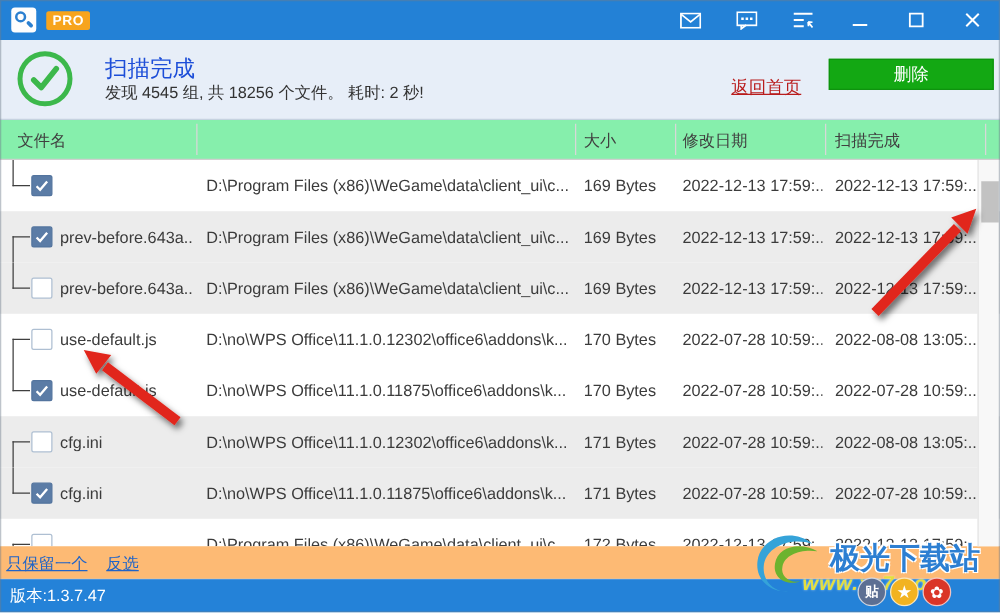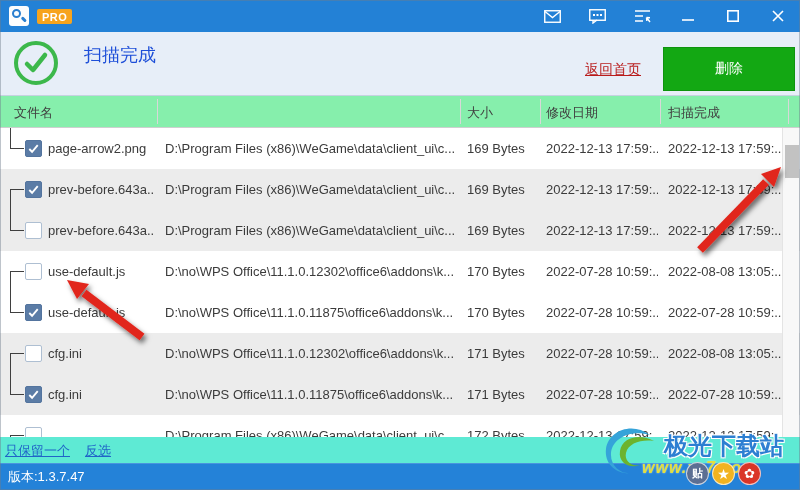--- a/index.html
+++ b/index.html
@@ -22,21 +22,21 @@
   .tb-btn { width:45px; height:32px; display:flex; align-items:center; justify-content:center; cursor:pointer; }
   .tb-btn svg { display:block; }
 
   
   .header-panel { height:64px; background:#e7eef8; border-bottom:1px solid #c6d2e0; position:relative; }
   .result-circle { position:absolute; left:14px; top:9px; width:44px; height:44px; border:4px solid #3cb84b; border-radius:50%; }
   .result-circle svg { position:absolute; left:3px; top:3px; }
   .status-title { position:absolute; left:84px; top:11px; font-size:18px; font-weight:normal; color:#1d4ed8; }
   .status-detail { position:absolute; left:84px; top:33px; font-size:13px; color:#333; }
   .back-link { position:absolute; left:585px; top:29px; font-size:14px; color:#b91c1c; text-decoration:underline; cursor:pointer; }
-  .delete-btn { position:absolute; left:663px; top:15px; width:132px; height:44px; background:#13a813; border:1px solid #0e930e;
+  .delete-btn { position:absolute; left:663px; top:15px; width:132px; height:25px; background:#13a813; border:1px solid #0e930e;
                 color:#fff; font-size:14px; display:flex; align-items:center; justify-content:center; cursor:pointer;
                 font-family:Liberation Mono, monospace; }
 
   
   .table-header { height:32px; background:#86efac; border-bottom:1px solid #cfcfcf; position:relative; font-size:13px; color:#404040; }
   .th-label { position:absolute; top:8px; white-space:nowrap; }
   .th-name { left:14px; } .th-path { left:165px;margin-top:44px; } .th-size { left:467px; } .th-mod { left:546px; } .th-created { left:668px; }
   .th-div { position:absolute; top:3px; bottom:3px; width:1px; background:#d8d8d8; }
   .d1{left:157px;} .d2{left:460px;} .d3{left:540px;} .d4{left:660px;} .d5{left:788px;}
 
@@ -55,21 +55,21 @@
   .c-path { left:165px; width:292px; }
   .c-size { left:467px; width:70px; }
   .c-mod  { left:546px; width:112px; }
   .c-created { left:668px; width:119px; }
 
   
   .scrollbar { position:absolute; left:782px; top:128px; width:17px; height:309px; background:#f8f8f8; border-left:1px solid #e4e4e4; z-index:5; }
   .scroll-thumb { position:absolute; left:2px; top:17px; width:14px; height:33px; background:#c2c2c2; cursor:pointer; }
 
   
-  .links-row { height:26px; background:#5eead4; position:relative; }
+  .links-row { height:26px; background:#fdba74; position:relative; }
   .f-link { position:absolute; top:5px; font-size:13px; color:#2064c8; text-decoration:underline; cursor:pointer; }
   .keep-one { left:5px; } .invert { left:85px;font-family:Liberation Mono, monospace; }
   .status-bar { height:27px; background:#2482d8; border-top:1px solid #4a94de; color:#fff; font-size:13px; display:flex; align-items:center; padding-left:8px; }
 
   
   .watermark { position:absolute; left:600px; top:423px; width:200px; height:67px; z-index:40; pointer-events:none; }
   .wm-name { position:absolute; left:64px; top:7px; font-size:24px; font-weight:bold; color:#2d7fd2; white-space:nowrap;
              text-shadow:-1px -1px 0 #fff, 1px -1px 0 #fff, -1px 1px 0 #fff, 1px 1px 0 #fff; }
   .wm-url { position:absolute; left:42px; top:36px; font-size:16px; font-weight:bold; font-style:italic; color:#e3df3e;
             text-shadow:0 0 2px rgba(255,255,255,.6); letter-spacing:1px; }
@@ -135,20 +135,21 @@
   </div>
 </div>
 
 <div class="header-panel">
   <div class="result-circle">
     <svg width="30" height="30" viewBox="0 0 30 30">
         <polyline points="6,16 12,22 24,7" fill="none" stroke="#3cb84b" stroke-width="4.5" stroke-linecap="round" stroke-linejoin="round"></polyline>
       </svg>
   </div>
   <div class="status-title">扫描完成</div>
+  <div class="status-detail">发现 4545 组, 共 18256 个文件。 耗时: 2 秒!</div>
   <a class="back-link">返回首页</a>
   <button class="delete-btn">删除</button>
 </div>
 
 <div class="table-header">
   <span class="th-label th-name">文件名</span>
   <span class="th-label th-path">路径</span>
   <span class="th-label th-size">大小</span>
   <span class="th-label th-mod">修改日期</span>
   <span class="th-label th-created">扫描完成</span>
@@ -161,21 +162,20 @@
 
 <div class="table-body">
 
   <div class="row bg-white conn-end">
     <span class="tree"></span>
     <span class="cb checked">
         <svg width="15" height="15" viewBox="0 0 16 16">
           <polyline points="3.5,8.5 6.5,11.5 12.5,4.5" fill="none" stroke="#fff" stroke-width="2"></polyline>
         </svg>
       </span>
-    <span class="cell c-name">page-arrow2.png</span>
     <span class="cell c-path">D:\Program Files (x86)\WeGame\data\client_ui\c...</span>
     <span class="cell c-size">169 Bytes</span>
     <span class="cell c-mod">2022-12-13 17:59:...</span>
     <span class="cell c-created">2022-12-13 17:59:...</span>
   </div>
 
   <div class="row bg-gray conn-start">
     <span class="tree"></span>
     <span class="cb checked">
         <svg width="15" height="15" viewBox="0 0 16 16">

